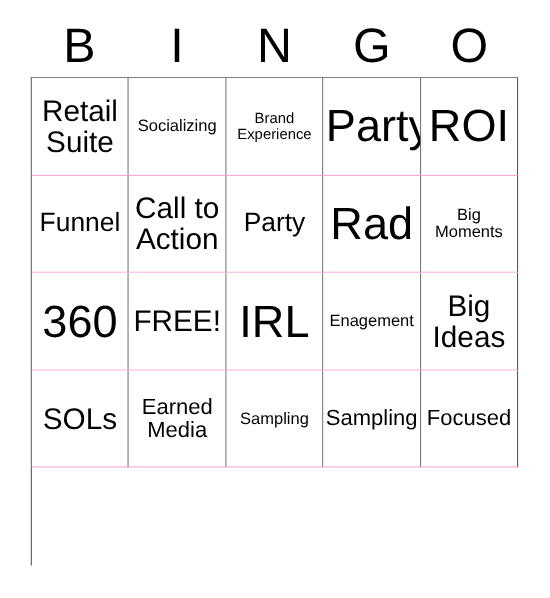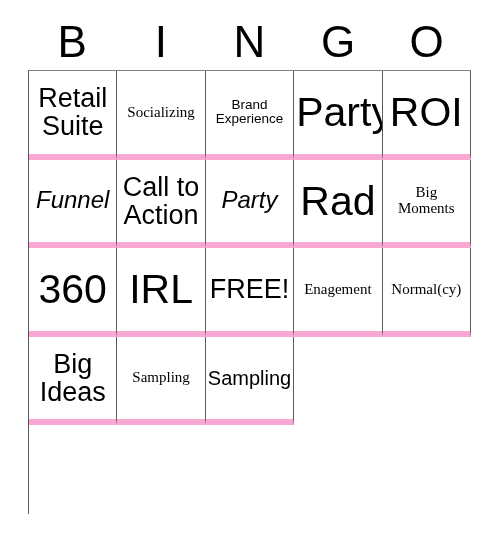--- a/index.html
+++ b/index.html
@@ -57,21 +57,21 @@
     grid-template-columns: repeat(5, 1fr);
     grid-template-rows: repeat(5, 1fr);
     border-top: 1px solid #808080;
     border-left: 1px solid #5a5a5a;
     box-sizing: border-box;
     background: #ffffff;
   }
 
   .bingo-cell {
     border-right: 1px solid #5a5a5a;
-    border-bottom: 6px solid #f9a8d4;
+    border-bottom: 1px solid #f9a8d4;
     box-sizing: border-box;
     display: flex;
     align-items: center;
     justify-content: center;
     text-align: center;
     padding: 1px 2px;
     overflow: hidden;
     background: #ffffff;
   }
 
@@ -79,23 +79,23 @@
     display: block;
     width: 100%;
     line-height: 1.04;
     color: #000000;
     white-space: pre-line;
   }
 
   
   .sz-xxl .cell-text { font-size: 41px; }
   .sz-xl  .cell-text { font-size: 27px; }
-  .sz-lg  .cell-text { font-size: 24px; font-style: italic; }
+  .sz-lg  .cell-text { font-size: 24px; }
   .sz-md  .cell-text { font-size: 20px; }
-  .sz-sm  .cell-text { font-size: 15px; font-family: Liberation Serif, serif; }
+  .sz-sm  .cell-text { font-size: 15px; }
   .sz-xs  .cell-text { font-size: 13.5px; text-align: center; }
 </style>
 </head>
 <body>
 
 <div id="bingo-card">
 
   <div id="bingo-header">
       <div class="header-letter">B</div>
       <div class="header-letter">I</div>
@@ -135,37 +135,44 @@
       <div class="bingo-cell sz-xxl">
         <span class="cell-text">Rad</span>
       </div>
       <div class="bingo-cell sz-sm">
         <span class="cell-text">Big
 Moments</span>
       </div>
       <div class="bingo-cell sz-xxl">
         <span class="cell-text">360</span>
       </div>
+      <div class="bingo-cell sz-xl">
+        <span class="cell-text">FREE!</span>
+      </div>
       <div class="bingo-cell sz-xxl">
         <span class="cell-text">IRL</span>
-      </div>
-      <div class="bingo-cell sz-xl">
-        <span class="cell-text">FREE!</span>
       </div>
       <div class="bingo-cell sz-sm">
         <span class="cell-text">Enagement</span>
       </div>
-      <div class="bingo-cell sz-sm">
-        <span class="cell-text">Normal(cy)</span>
-      </div>
       <div class="bingo-cell sz-xl">
         <span class="cell-text">Big
 Ideas</span>
+      </div>
+      <div class="bingo-cell sz-xl">
+        <span class="cell-text">SOLs</span>
+      </div>
+      <div class="bingo-cell sz-md">
+        <span class="cell-text">Earned
+Media</span>
       </div>
       <div class="bingo-cell sz-sm">
         <span class="cell-text">Sampling</span>
       </div>
       <div class="bingo-cell sz-md">
         <span class="cell-text">Sampling</span>
       </div>
+      <div class="bingo-cell sz-md">
+        <span class="cell-text">Focused</span>
+      </div>
     </div>
 
 </div>
 
 </body></html>

